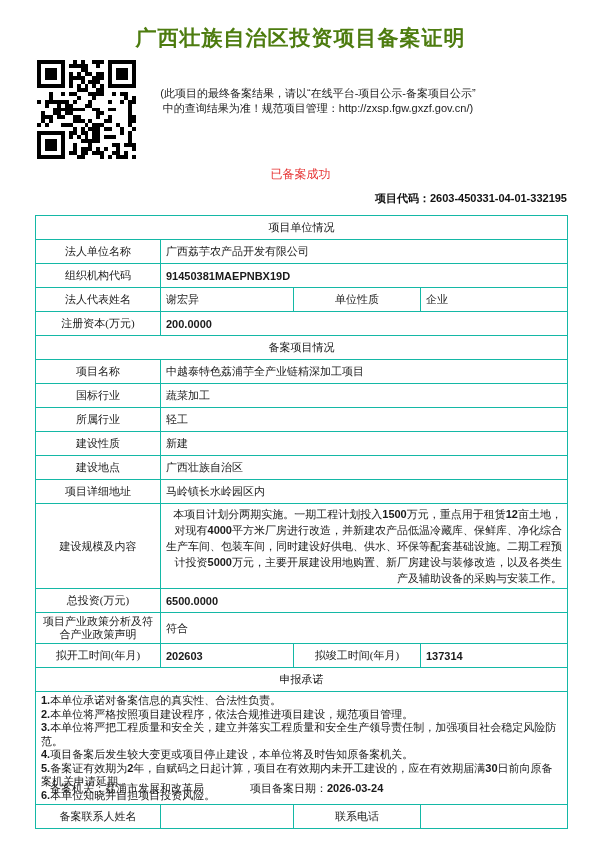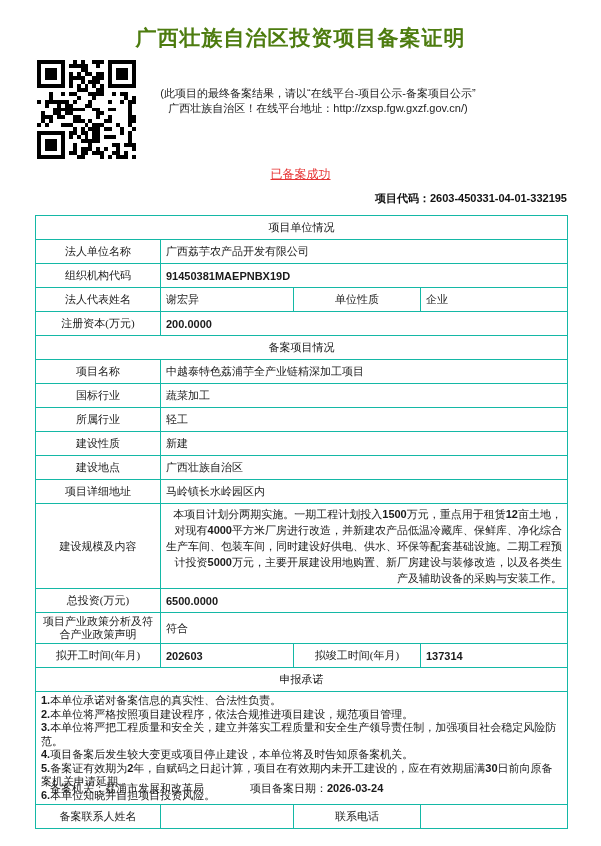--- a/index.html
+++ b/index.html
@@ -15,21 +15,21 @@
   }
   .qr{position:absolute;left:37px;top:60px;width:99px;height:99px;}
   .notice{
     position:absolute;left:138px;top:86px;width:360px;text-align:center;
     font-family:"Liberation Sans","DejaVu Sans",sans-serif;
     font-size:11px;line-height:15px;color:#222;
   }
   .status{
     position:absolute;top:166px;left:0;width:100%;text-align:center;
     font-family:"Liberation Sans","DejaVu Sans",sans-serif;
-    font-size:12px;color:#e63333;font-weight:500;text-decoration:underline;
+    font-size:12px;color:#e63333;font-weight:500;
   }
   .codeline{
     position:absolute;top:191px;right:34px;
     font-family:"Liberation Sans","DejaVu Sans",sans-serif;
     font-size:11px;font-weight:bold;color:#111;
   }
   table.cert{
     position:absolute;top:215px;left:35px;width:532px;
     border-collapse:collapse;table-layout:fixed;
     font-size:11px;color:#1a1a1a;
@@ -257,21 +257,21 @@
     <rect x="18" y="0" width="7" height="7" fill="#000"></rect>
     <rect x="19" y="1" width="5" height="5" fill="#fff"></rect>
     <rect x="20" y="2" width="3" height="3" fill="#000"></rect>
     <rect x="0" y="18" width="7" height="7" fill="#000"></rect>
     <rect x="1" y="19" width="5" height="5" fill="#fff"></rect>
     <rect x="2" y="20" width="3" height="3" fill="#000"></rect>
   </svg>
 
 <div class="notice">
   <div>(此项目的最终备案结果，请以“在线平台-项目公示-备案项目公示”</div>
-  <div>广西壮族自治区！在线平台地址：http://zxsp.fgw.gxzf.gov.cn/)</div>
+  <div>中的查询结果为准！规范项目管理：http://zxsp.fgw.gxzf.gov.cn/)</div>
 </div>
 
 <div class="status">已备案成功</div>
 
 <div class="codeline">
   <span>项目代码：</span><span>2603-450331-04-01-332195</span>
 </div>
 
 <table class="cert">
   <colgroup>

